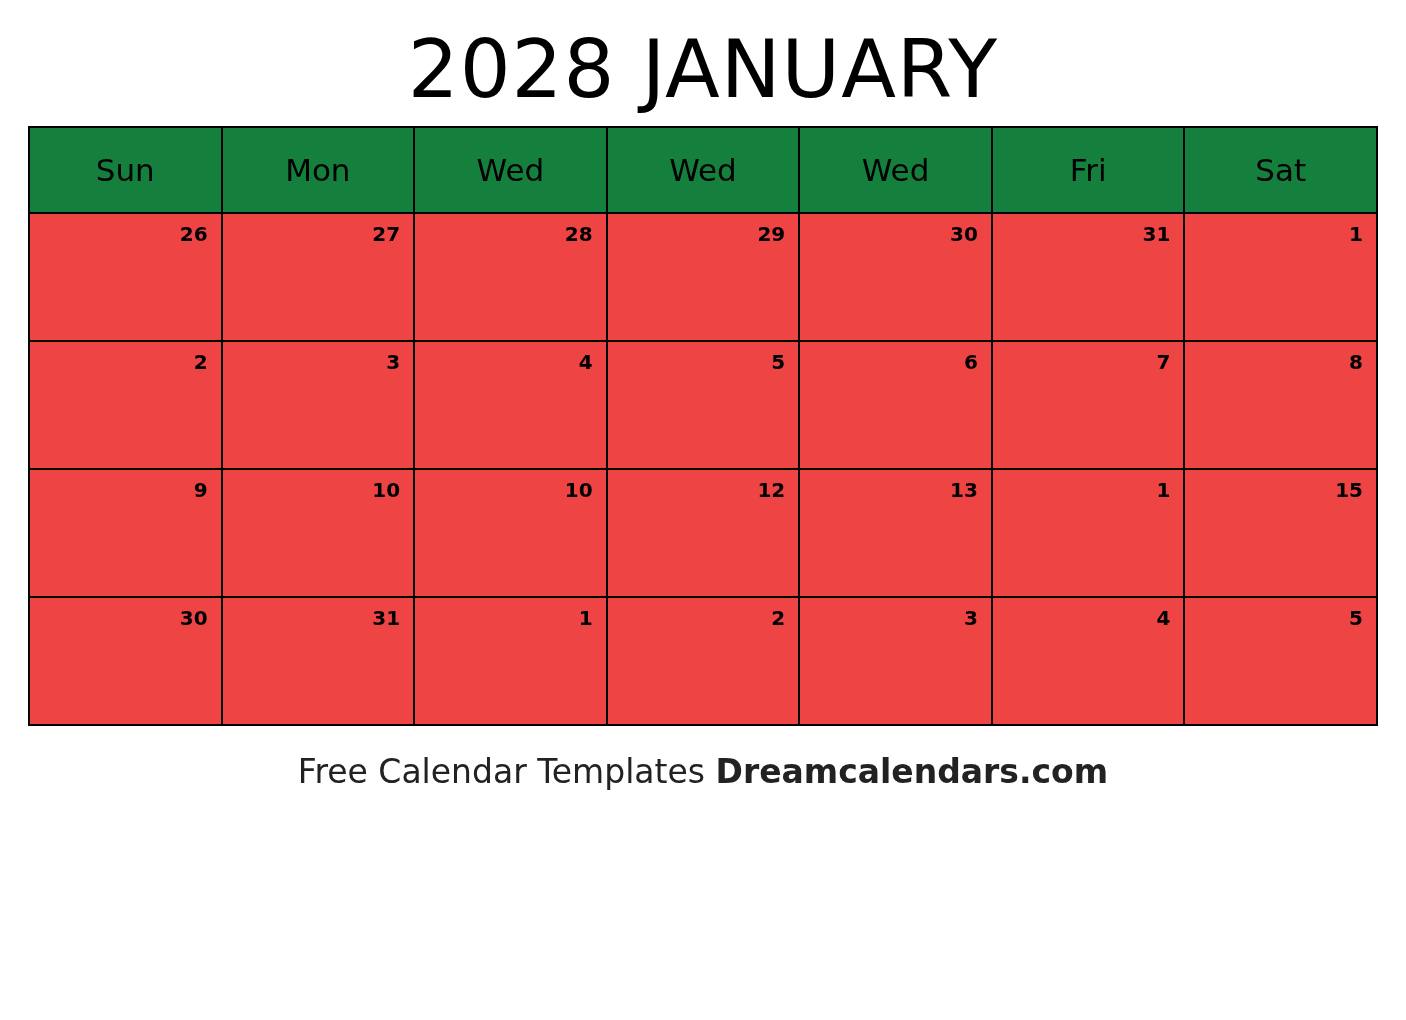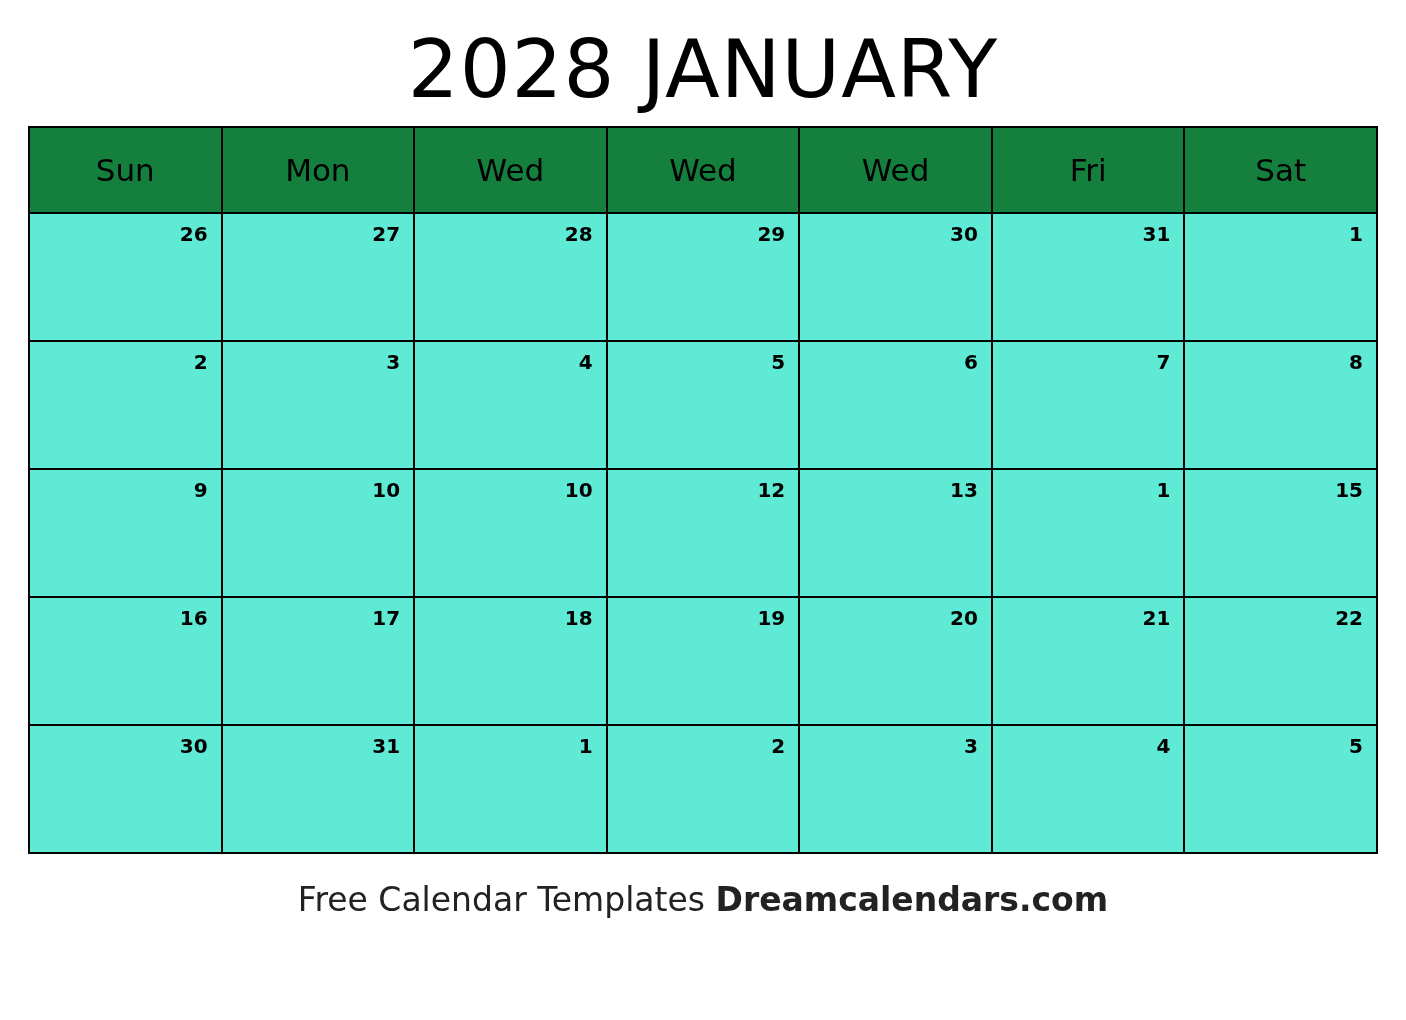--- a/index.html
+++ b/index.html
@@ -48,21 +48,21 @@
   }
   .calendar td {
     border: 2px solid #000000;
     height: 118px;
     vertical-align: top;
     text-align: right;
     padding: 8px 13px 0 0;
     font-size: 20px;
     font-weight: bold;
     color: #000000;
-    background: #5eead4;
+    background: #ef4444;
   }
   .footer {
     text-align: center;
     font-size: 33px;
     color: #222222;
     padding-top: 26px;
     font-family: "DejaVu Sans", sans-serif;
   }
   .footer .brand {
     font-weight: bold;
@@ -109,29 +109,20 @@
       <tr>
         <td>9</td>
         <td>10</td>
         <td>10</td>
         <td>12</td>
         <td>13</td>
         <td>1</td>
         <td>15</td>
       </tr>
       <tr>
-        <td>16</td>
-        <td>17</td>
-        <td>18</td>
-        <td>19</td>
-        <td>20</td>
-        <td>21</td>
-        <td>22</td>
-      </tr>
-      <tr>
         <td>30</td>
         <td>31</td>
         <td>1</td>
         <td>2</td>
         <td>3</td>
         <td>4</td>
         <td>5</td>
       </tr>
     </tbody>
   </table>

